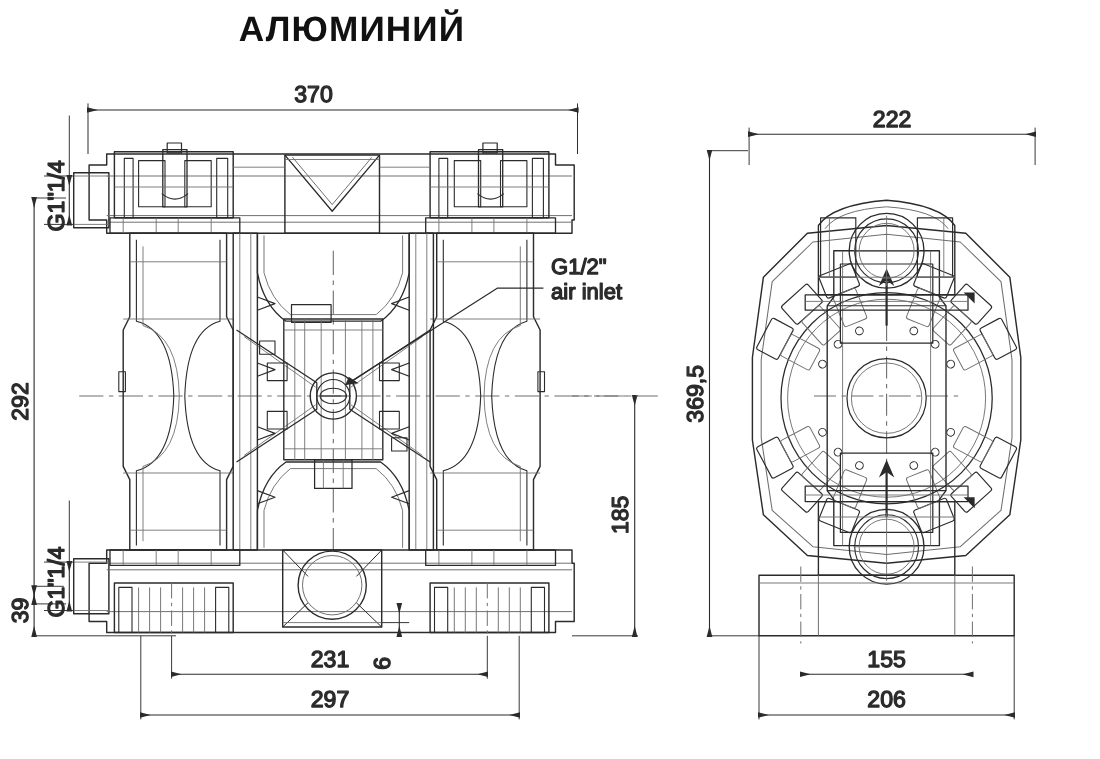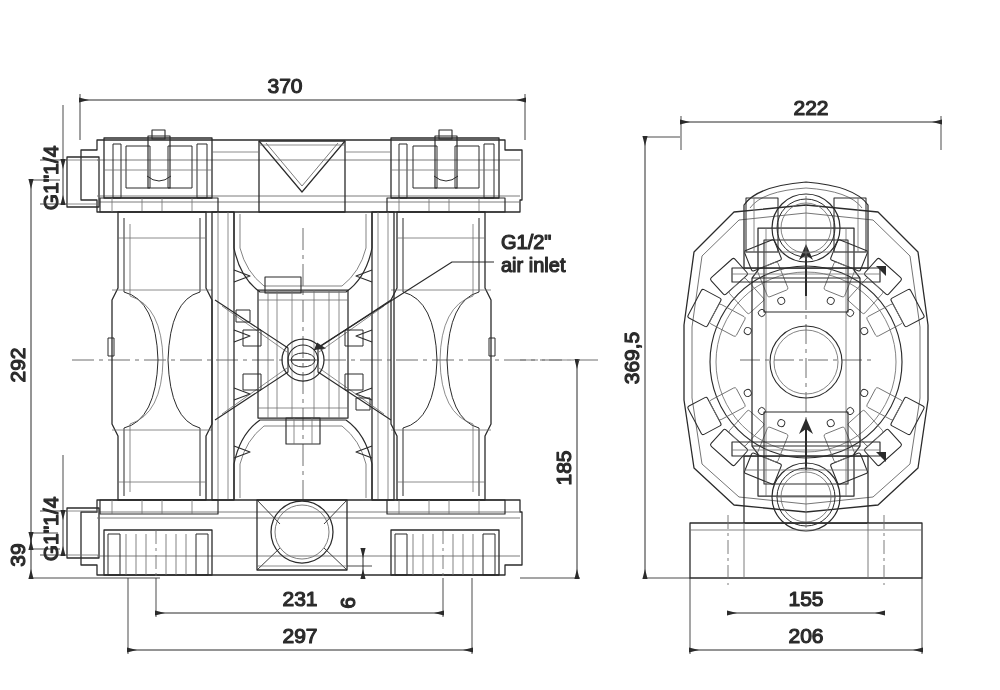--- a/index.html
+++ b/index.html
@@ -23,20 +23,21 @@
   .leadtxt{
     font-family:"Liberation Sans","DejaVu Sans",sans-serif;
     font-size:20px;fill:#2b2b2b;
   }
 </style>
 </head>
 <body>
 
 <div id="root">
 
+  <div id="title">АЛЮМИНИЙ</div>
 
   <svg viewBox="0 0 1000 690">
     <defs>
       <marker id="ar" markerWidth="10" markerHeight="8" refX="9" refY="4" orient="auto" markerUnits="userSpaceOnUse">
         <path d="M0,4 L10,1.4 L10,6.6 Z" fill="#2b2b2b"></path>
       </marker>
       <marker id="al" markerWidth="10" markerHeight="8" refX="1" refY="4" orient="auto" markerUnits="userSpaceOnUse">
         <path d="M10,4 L0,1.4 L0,6.6 Z" fill="#2b2b2b"></path>
       </marker>
       <g id="hexnut">

